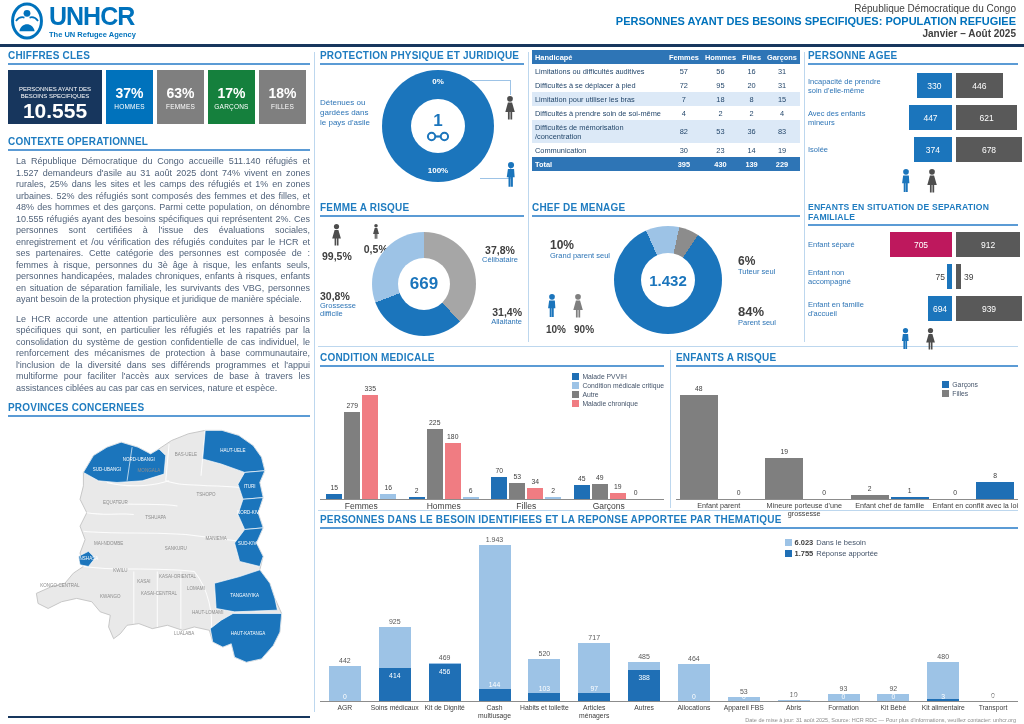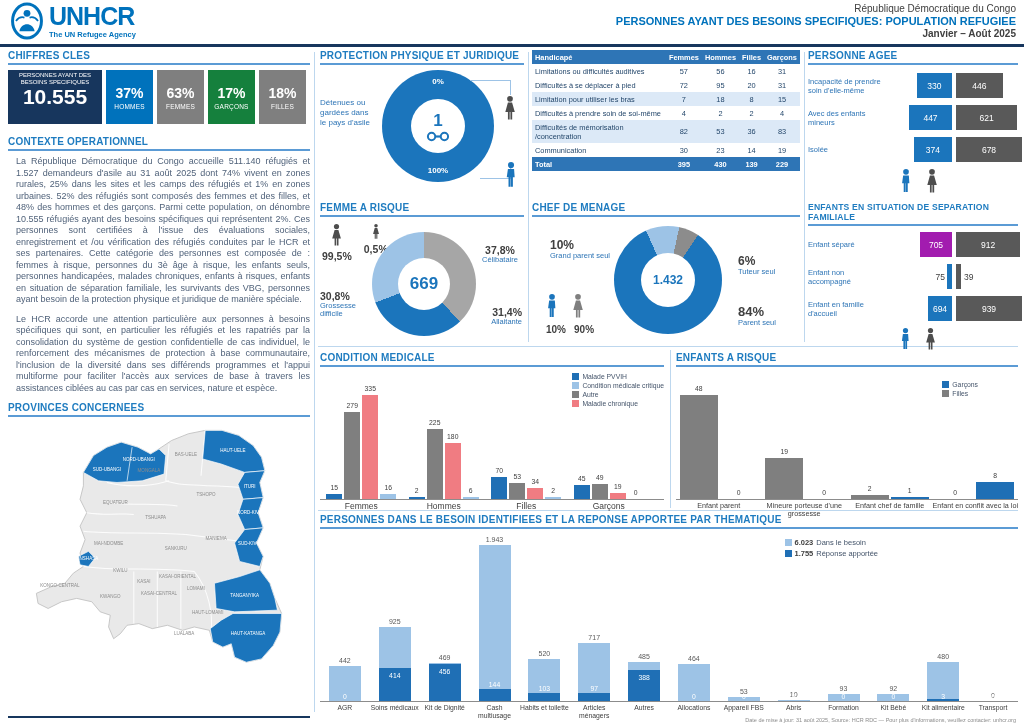--- a/index.html
+++ b/index.html
@@ -15,21 +15,21 @@
   #header-right .l1{font-size:10px;color:#404040;}
   #header-right .l2{font-size:11px;font-weight:bold;color:#0072BC;margin-top:1px;}
   #header-right .l3{font-size:10px;font-weight:bold;color:#404040;margin-top:1px;}
   
   .sec-title{font-size:10px;font-weight:bold;color:#1F7CC0;letter-spacing:.2px;
     border-bottom:2px solid #5B9BD5;padding-bottom:2px;margin-bottom:5px;text-transform:uppercase;}
   .vline{position:absolute;width:1px;background:#BDD7EE;}
   .hline{position:absolute;height:1px;background:#BDD7EE;}
   
   .kf-row{display:flex;gap:4px;height:54px;}
-  .kf-main{background:#17365D;color:#fff;width:90px;display:flex;flex-direction:column;justify-content:flex-start;align-items:center;padding:2px;}
+  .kf-main{background:#17365D;color:#fff;width:90px;display:flex;flex-direction:column;justify-content:flex-end;align-items:center;padding:2px;}
   .kf-main .lbl{font-size:6px;text-align:center;line-height:1.2;text-transform:uppercase;}
   .kf-main .val{font-size:21px;font-weight:bold;line-height:1.05;}
   .kf-box{width:47px;color:#fff;display:flex;flex-direction:column;justify-content:center;align-items:center;}
   .kf-box .v{font-size:14px;font-weight:bold;}
   .kf-box .l{font-size:6.5px;margin-top:2px;letter-spacing:.2px;}
   
   .ctx-p{font-size:9px;line-height:1.28;color:#50627A;text-align:justify;margin:0 0 8px 8px;}
   
   table.handicap{border-collapse:collapse;width:100%;font-size:7.4px;color:#24476B;}
   table.handicap th{background:#2E75B6;color:#fff;font-weight:bold;text-align:left;padding:2.5px 3px;font-size:7.4px;}
@@ -316,21 +316,21 @@
             <td class="num">229</td>
           </tr>
         </tbody>
       </table>
   </div>
 
   <div class="abs" style="left:532px;top:202px;width:268px;height:143px;">
     <div class="sec-title">CHEF DE MENAGE</div>
     <div class="donut" id="cm-donut" style="left: 82px; top: 24px; width: 108px; height: 108px; position: absolute; background: conic-gradient(from -24deg, rgb(157, 195, 230) 0deg, rgb(157, 195, 230) 10%, rgb(140, 140, 140) 10%, rgb(140, 140, 140) 16%, rgb(27, 117, 188) 16%, rgb(27, 117, 188) 100%);">
       <div class="donut-hole" style="inset:27px;">
-        <div class="donut-center" style="font-size:12px;">1.432</div>
+        <div class="donut-center" style="font-size:15px;">1.432</div>
       </div>
     </div>
     <div class="callout" style="left:18px;top:36px;">
       <div class="pct-big" style="font-size:12px;">10%</div>
       <div class="pct-lbl">Grand parent seul</div>
     </div>
     <div class="callout" style="left:206px;top:52px;">
       <div class="pct-big" style="font-size:12px;">6%</div>
       <div class="pct-lbl">Tuteur seul</div>
     </div>
@@ -392,21 +392,21 @@
           </svg></span>
       </div>
   </div>
 
   <div class="abs" style="left:808px;top:202px;width:210px;height:143px;">
     <div class="sec-title" style="font-size:8.6px;">ENFANTS EN SITUATION DE SEPARATION FAMILIALE</div>
     <div id="sep-rows" style="margin-top:6px;">
         <div class="dual-row">
           <div class="dual-label">Enfant séparé</div>
           <div class="dual-bars">
-            <div class="dbar" style="right:66px;width:32px;background:#a21caf;">705</div>
+            <div class="dbar" style="right:66px;width:62px;background:#be185d;">705</div>
             <div class="dbar" style="left:70px;width:64.38977635782747px;background:#595959;">912</div>
           </div>
         </div>
         <div class="dual-row">
           <div class="dual-label">Enfant non accompagné</div>
           <div class="dual-bars">
             <div class="dnum-out" style="right:73px;">75</div>
             <div class="dbar" style="right:66px;width:5px;background:#1B75BC;"></div>
             <div class="dbar" style="left:70px;width:5px;background:#595959;"></div>
             <div class="dnum-out" style="left:78px;">39</div>

